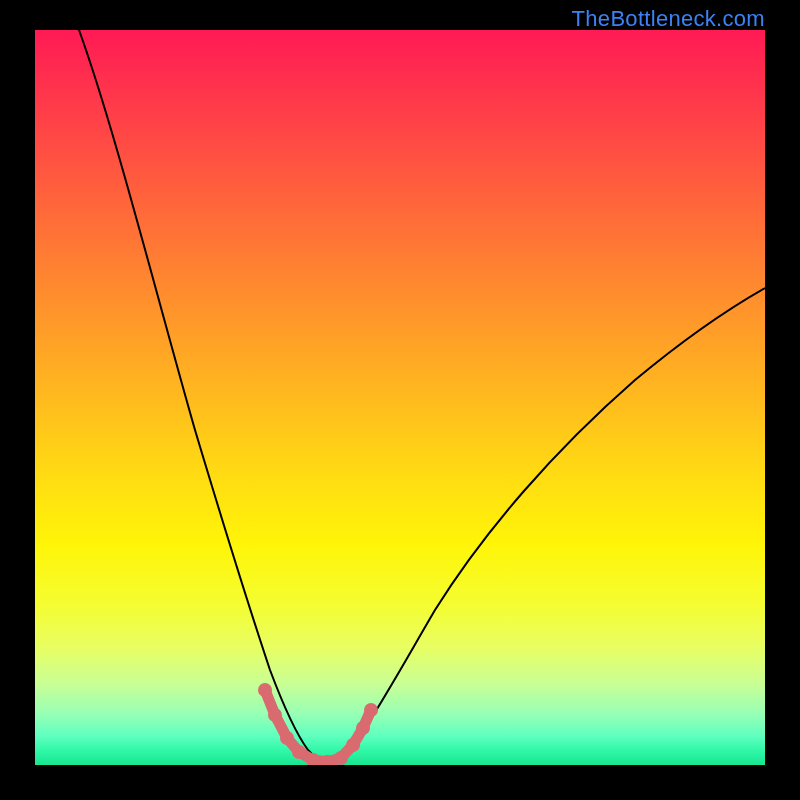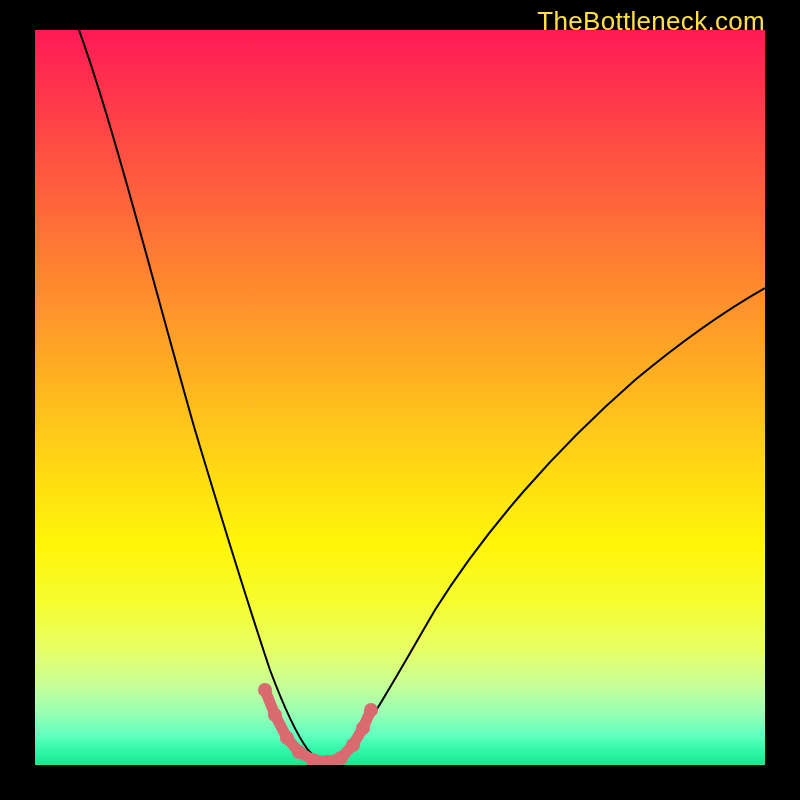--- a/index.html
+++ b/index.html
@@ -39,22 +39,22 @@
       #98ffb5 93%,
       #60ffc0 96%,
       #30f8a8 98%,
       #18e690 100%
     );
   }
   .watermark {
     position: absolute;
     top: 6px;
     right: 35px;
-    color: #fde047;
-    font-size: 26px;
+    color: #3b82f6;
+    font-size: 22px;
     font-weight: 500;
     letter-spacing: 0.3px;
     z-index: 10;
   }
   svg.curves {
     position: absolute;
     left: 35px;
     top: 30px;
     width: 730px;
     height: 735px;

